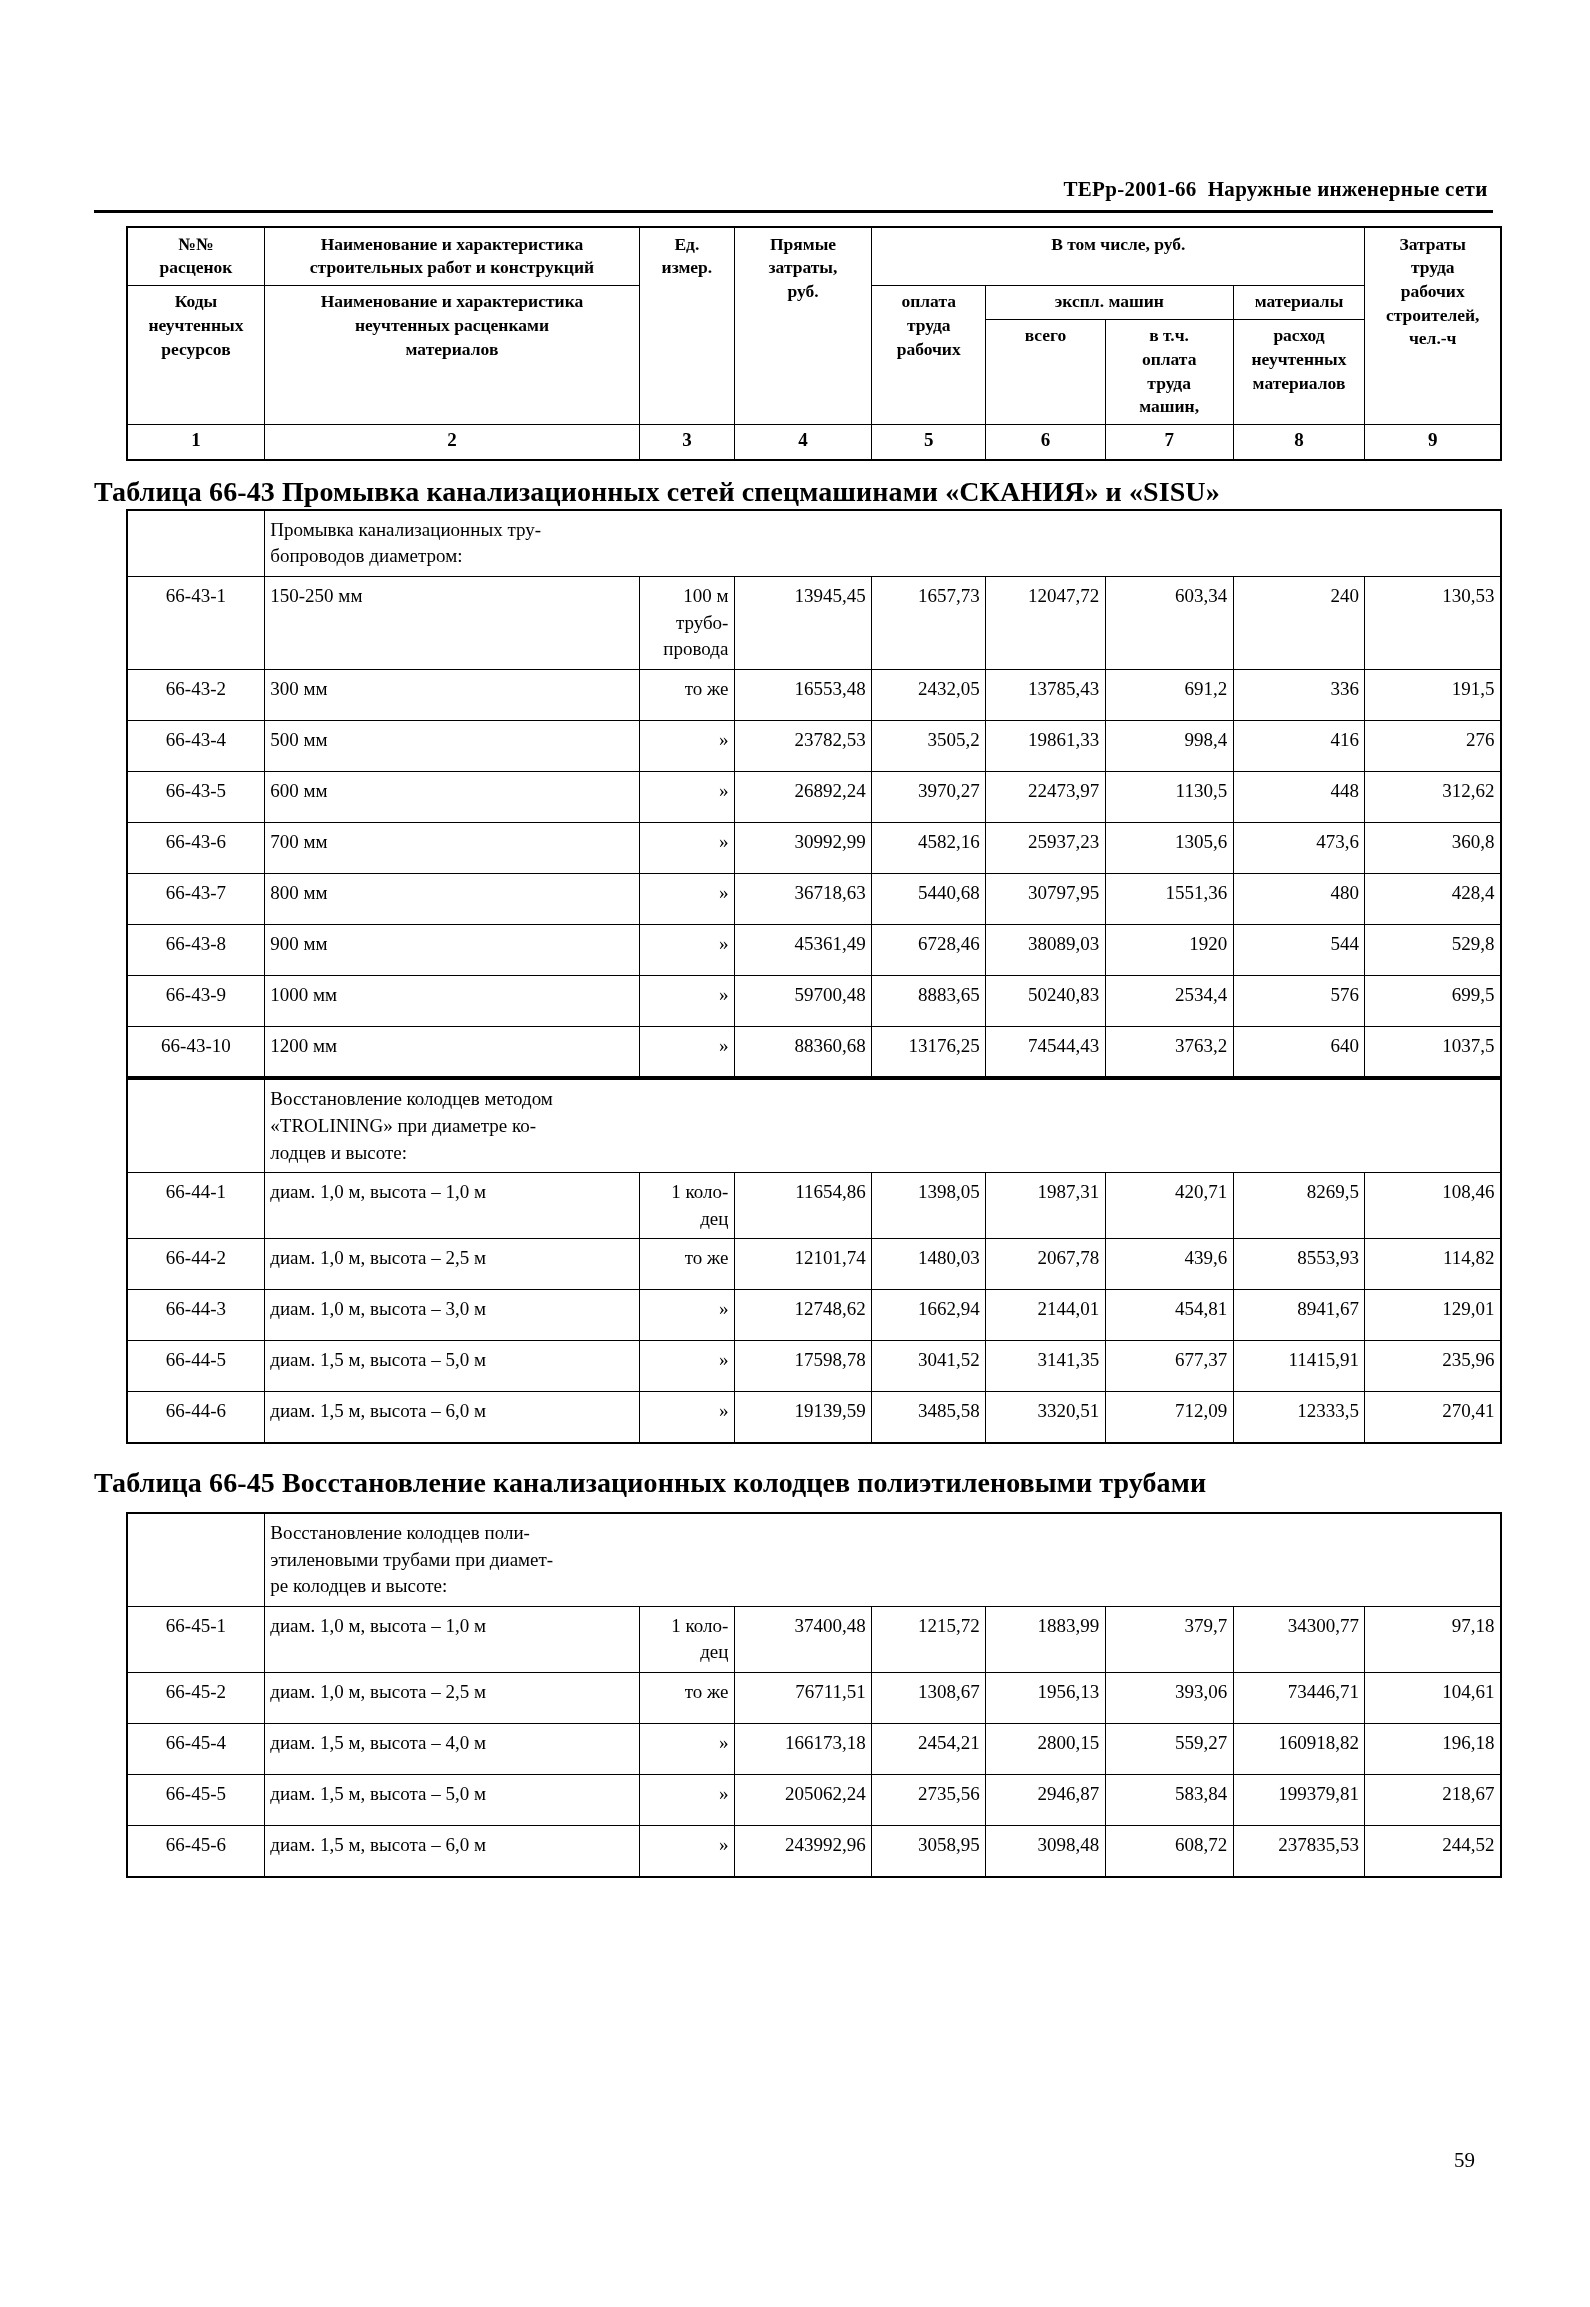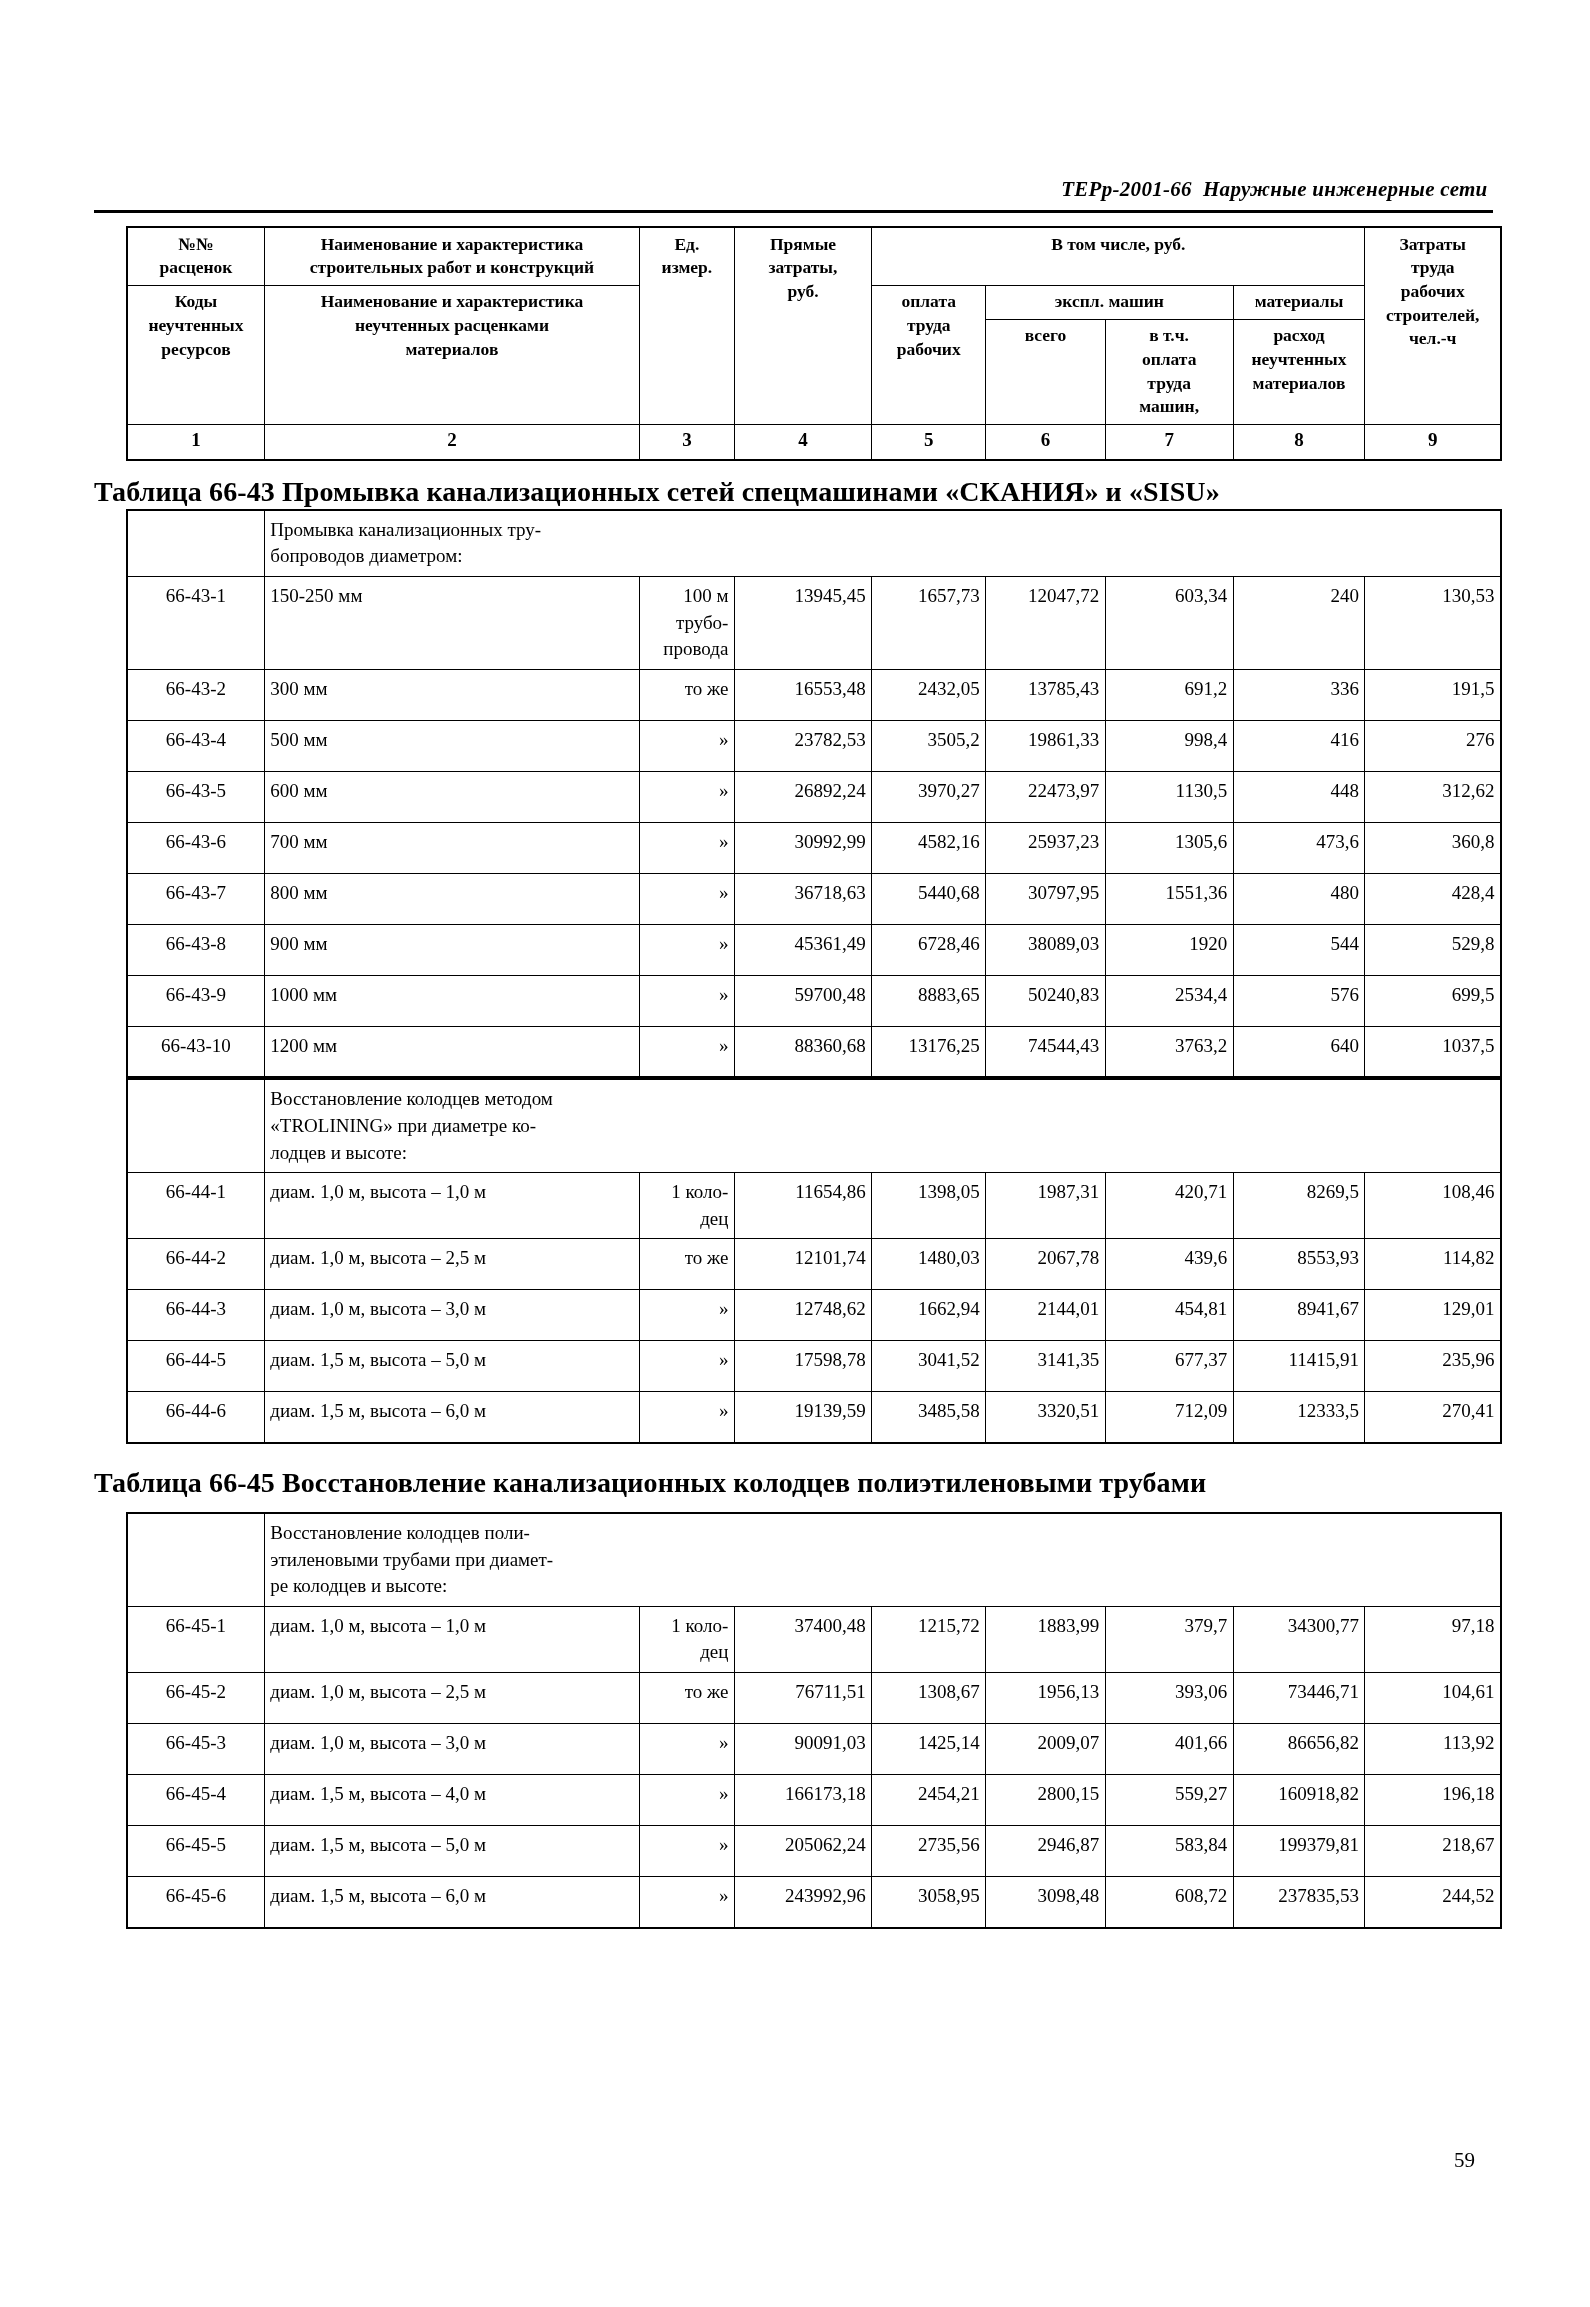--- a/index.html
+++ b/index.html
@@ -11,21 +11,20 @@
     font-family: "Liberation Serif", "DejaVu Serif", serif;
     color: #000;
     overflow: hidden;
     margin: 0 auto;
   }
   .content { position:absolute; left:94px; top:0; width:1399px; }
 
   .running-head {
     margin-top: 178px;
     text-align: right;
-    font-style: italic;
     font-weight: bold;
     font-size: 21px;
     line-height: 1.1;
     padding-right: 5.4px;
     letter-spacing: 0.3px;
   }
   .head-rule { margin-top: 8.8px; height: 2.7px; background: #000; }
 
   .table-title {
     font-weight: bold;
@@ -413,31 +412,20 @@
           <td class="cell-desc">диам. 1,0 м, высота – 2,5 м</td>
           <td class="cell-unit">то же</td>
           <td class="cell-num">76711,51</td>
           <td class="cell-num">1308,67</td>
           <td class="cell-num">1956,13</td>
           <td class="cell-num">393,06</td>
           <td class="cell-num">73446,71</td>
           <td class="cell-num">104,61</td>
         </tr>
         <tr class="data-row">
-          <td class="cell-code">66-45-3</td>
-          <td class="cell-desc">диам. 1,0 м, высота – 3,0 м</td>
-          <td class="cell-unit">»</td>
-          <td class="cell-num">90091,03</td>
-          <td class="cell-num">1425,14</td>
-          <td class="cell-num">2009,07</td>
-          <td class="cell-num">401,66</td>
-          <td class="cell-num">86656,82</td>
-          <td class="cell-num">113,92</td>
-        </tr>
-        <tr class="data-row">
           <td class="cell-code">66-45-4</td>
           <td class="cell-desc">диам. 1,5 м, высота – 4,0 м</td>
           <td class="cell-unit">»</td>
           <td class="cell-num">166173,18</td>
           <td class="cell-num">2454,21</td>
           <td class="cell-num">2800,15</td>
           <td class="cell-num">559,27</td>
           <td class="cell-num">160918,82</td>
           <td class="cell-num">196,18</td>
         </tr>

